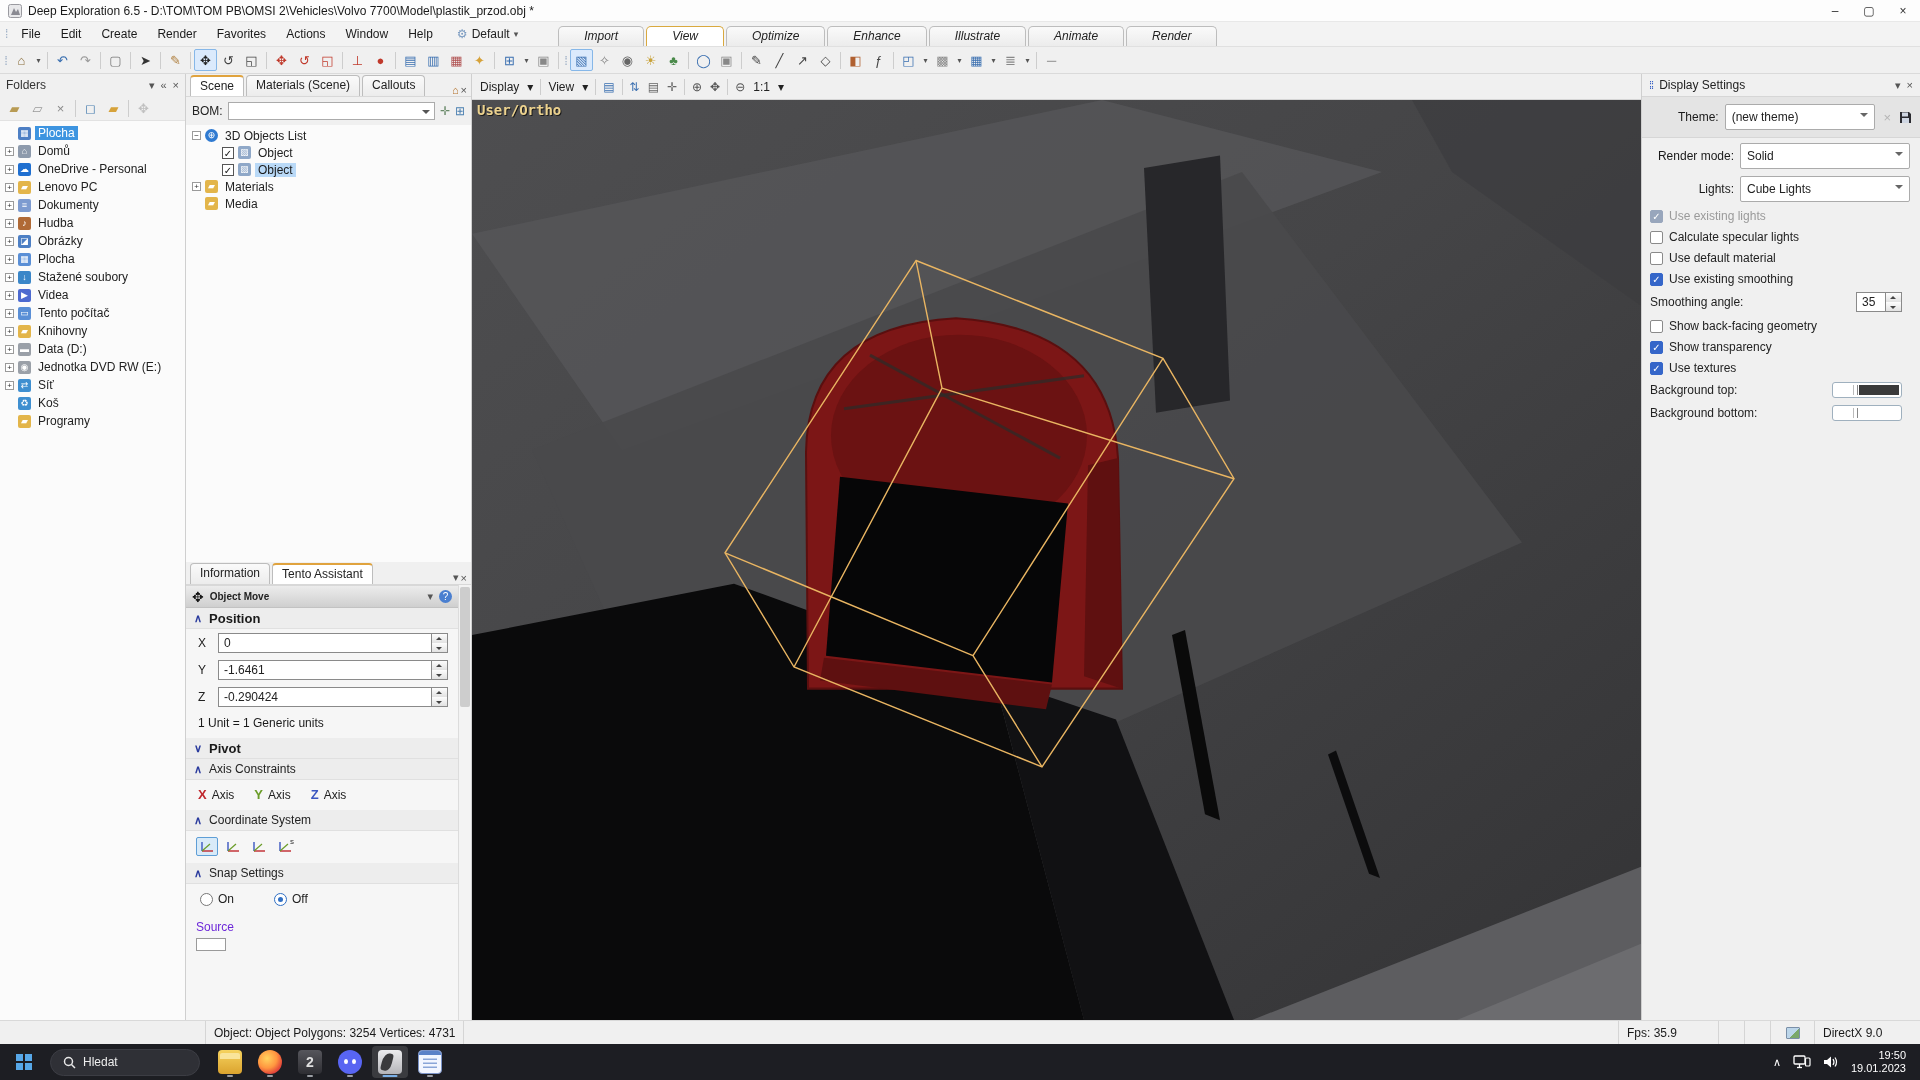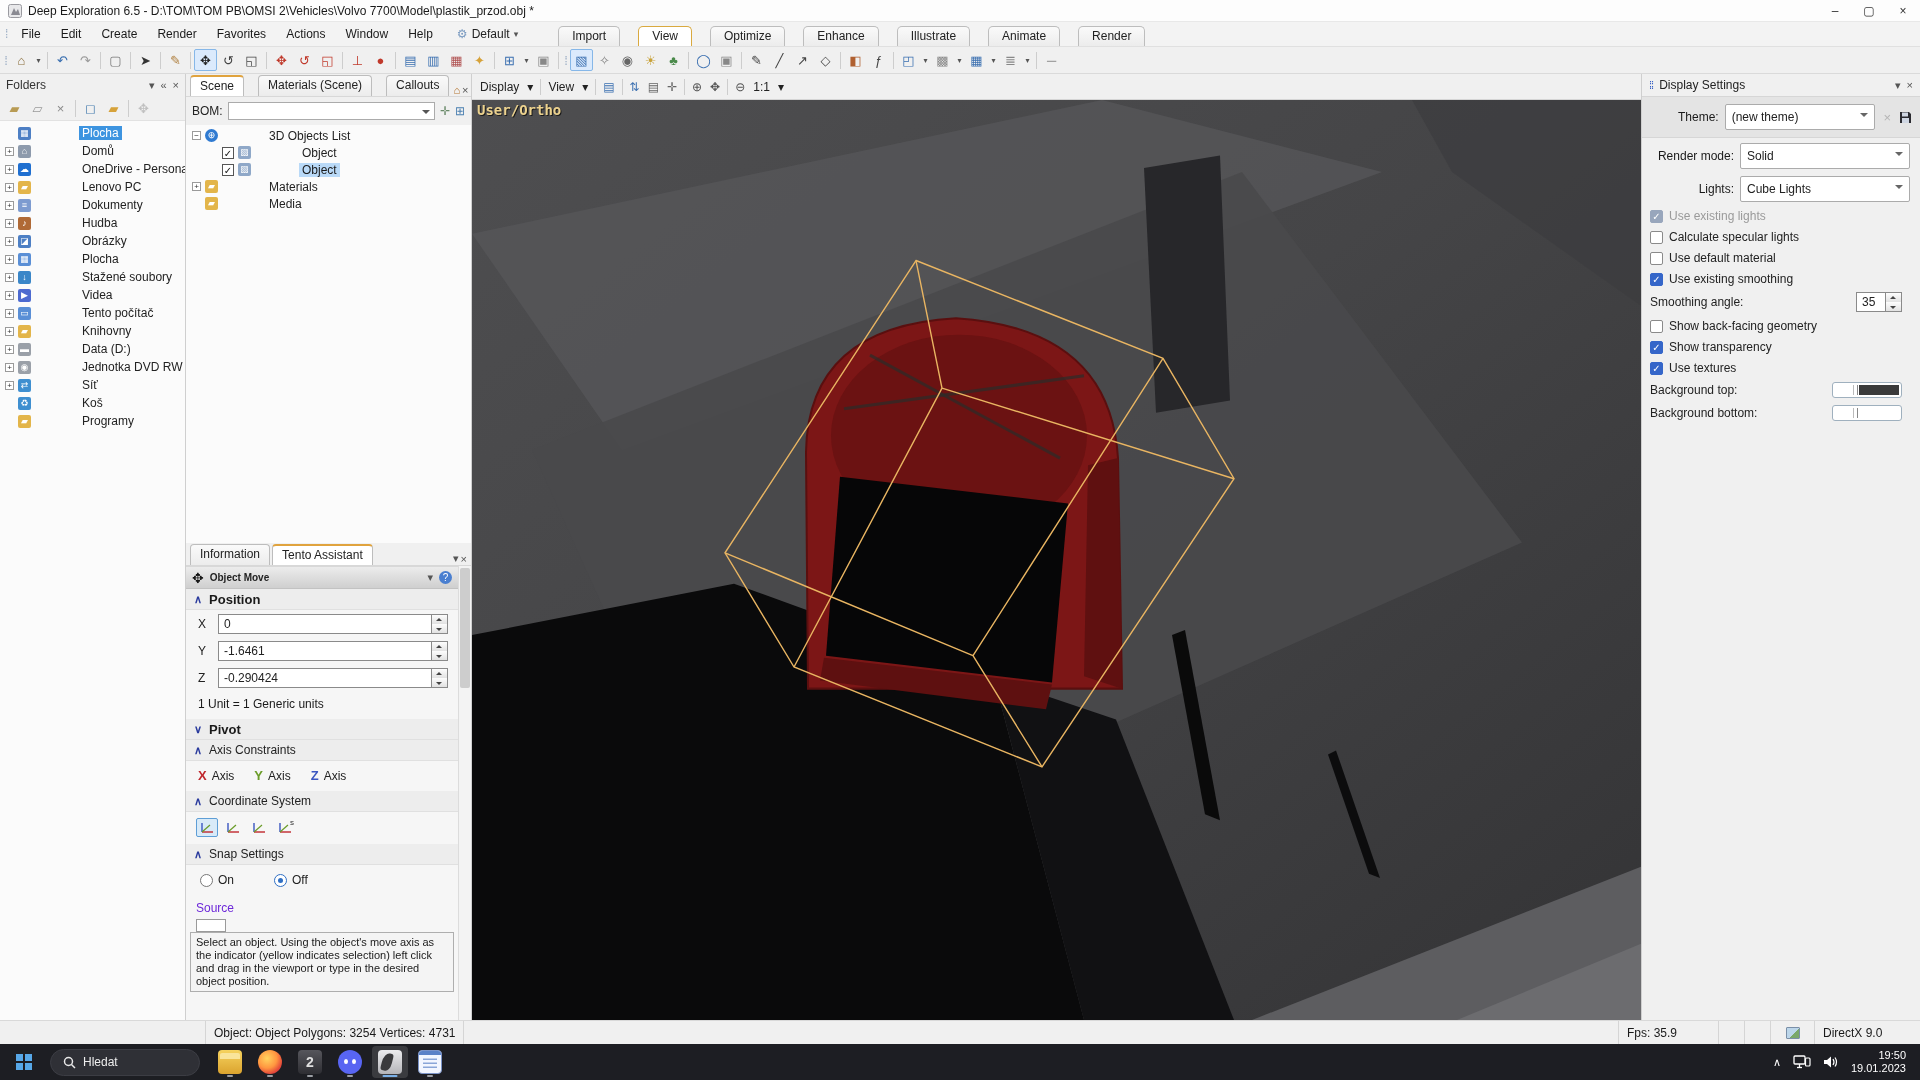--- a/index.html
+++ b/index.html
@@ -14,21 +14,21 @@
   .wbtn { width:34px; height:100%; display:flex; align-items:center; justify-content:center; font-size:12px; color:#333; }
 
   
   .menubar { height:25px; background:#f3f3f3; display:flex; align-items:center; border-bottom:1px solid #e0e0e0; padding-left:2px; }
   .grip { color:#9fb0c6; font-size:12px; padding:0 3px; }
   .menu-item { padding:2px 10px; color:#1a1a1a; }
   .profile { display:flex; align-items:center; gap:4px; margin-left:8px; padding:1px 6px; }
   .gear { color:#7a9ac0; font-size:12px; }
   .dd-arrow { font-size:9px; color:#555; }
   .ribbon { display:flex; align-items:flex-end; margin-left:34px; height:100%; }
-  .rtab { padding:2px 13px 3px; margin-right:18px; border:1px solid #bdbdbd; border-bottom:none; border-radius:5px 5px 0 0; background:linear-gradient(#fafafa,#ececec); color:#222; }
+  .rtab { padding:2px 25px 3px; margin-right:2px; border:1px solid #bdbdbd; border-bottom:none; border-radius:5px 5px 0 0; background:linear-gradient(#fafafa,#ececec); color:#222;font-style:italic; }
   .rtab.active { border-color:#d9a93f; background:#fff; position:relative; }
 
   
   .toolbar { height:27px; background:#f0f0f0; border-bottom:1px solid #dadada; display:flex; align-items:center; padding:0 2px; overflow:hidden; white-space:nowrap; }
   .ti { width:23px; height:22px; display:inline-flex; align-items:center; justify-content:center; font-size:13px; border:1px solid transparent; flex:0 0 auto; }
   .ti.small { width:11px; font-size:8px; color:#555; }
   .ti.sep { width:1px; height:17px; background:#cdcdcd; margin:0 3px; border:none; }
   .ti.grip { width:8px; color:#9fb0c6; }
   .ti.active { border-color:#86b7e8; background:#dbeafc; border-radius:2px; }
   .ti .tig { pointer-events:none; }
@@ -40,21 +40,21 @@
   .col-folders { width:186px; background:#f0f0f0; border-right:1px solid #cfcfcf; display:flex; flex-direction:column; }
   .phead { height:22px; display:flex; align-items:center; padding:0 6px; color:#333; gap:6px; }
   .phead .pttl { flex:1; }
   .phico { color:#555; font-size:11px; }
   .ftools { height:25px; display:flex; align-items:center; padding:0 3px; border-bottom:1px solid #e2e2e2; }
   .tree { flex:1; background:#fbfbfb; padding-top:3px; overflow:hidden; }
   .trow { display:flex; align-items:center; gap:4px; height:18px; padding-left:5px; }
   .exp { width:9px; height:9px; border:1px solid #9a9a9a; background:#fff; font-size:8px; line-height:7px; text-align:center; color:#333; flex:0 0 auto; }
   .exp:empty { visibility:hidden; }
   .chip { width:13px; height:13px; border-radius:2px; color:#fff; font-size:9px; line-height:13px; text-align:center; flex:0 0 auto; }
-  .tlbl { padding:0 3px; white-space:nowrap;margin-left:44px; }
+  .tlbl { padding:0 3px; white-space:nowrap; }
   .trow.selected .tlbl { background:#3d94e0; color:#fff; }
 
   
   .col-mid { width:286px; border-right:1px solid #cfcfcf; display:flex; flex-direction:column; background:#f0f0f0; }
   .tabsrow { height:23px; display:flex; align-items:flex-end; padding:2px 4px 0 4px; gap:2px; border-bottom:1px solid #d8d8d8; }
   .ptab { padding:2px 9px 3px; border:1px solid #bdbdbd; border-bottom:none; border-radius:4px 4px 0 0; background:linear-gradient(#fafafa,#ececec); white-space:nowrap; }
   .ptab.active { background:#fff; border-top:2px solid #e0a33e; border-color:#bdbdbd; border-top-color:#e0a33e; }
   .tabsrow .sp { flex:1; }
   .scene-wrap { height:488px; display:flex; flex-direction:column; }
   .bomrow { height:28px; display:flex; align-items:center; gap:5px; padding:0 6px; }
@@ -538,21 +538,21 @@
           <span class="chip" style="background: rgb(227, 181, 74);">▰</span>
           <span class="tlbl">Programy</span>
         </div>
       </div>
   </div>
 
   <div class="col-mid">
 
     <div class="scene-wrap">
       <div class="tabsrow">
-        <span style="display:flex;gap:14px">
+        <span style="display:flex;gap:2px">
 
         <span class="ptab active">Scene</span>
             <span class="ptab">Materials (Scene)</span>
             <span class="ptab">Callouts</span>
           </span>
         <span class="sp"></span>
         <span class="phico" style="color:#b5742f">⌂</span>
         <span class="phico">×</span>
       </div>
       <div class="bomrow">
@@ -730,21 +730,20 @@
             </span>
             <span class="radio selected">
               <span class="rdot"></span>
               <span>Off</span>
             </span>
           </div>
 
         <div class="srcrow">Source</div>
         <div class="stub"></div>
 
-        <div class="helpbox">Select an object. Using the object's move axis as the indicator (yellow indicates selection) left click and drag in the viewport or type in the desired object position.</div>
       </div>
       <div class="ta-scroll">
           <div class="ta-thumb"></div>
         </div>
     </div>
   </div>
 
   <div class="col-vp">
     <div class="vptools">
 

